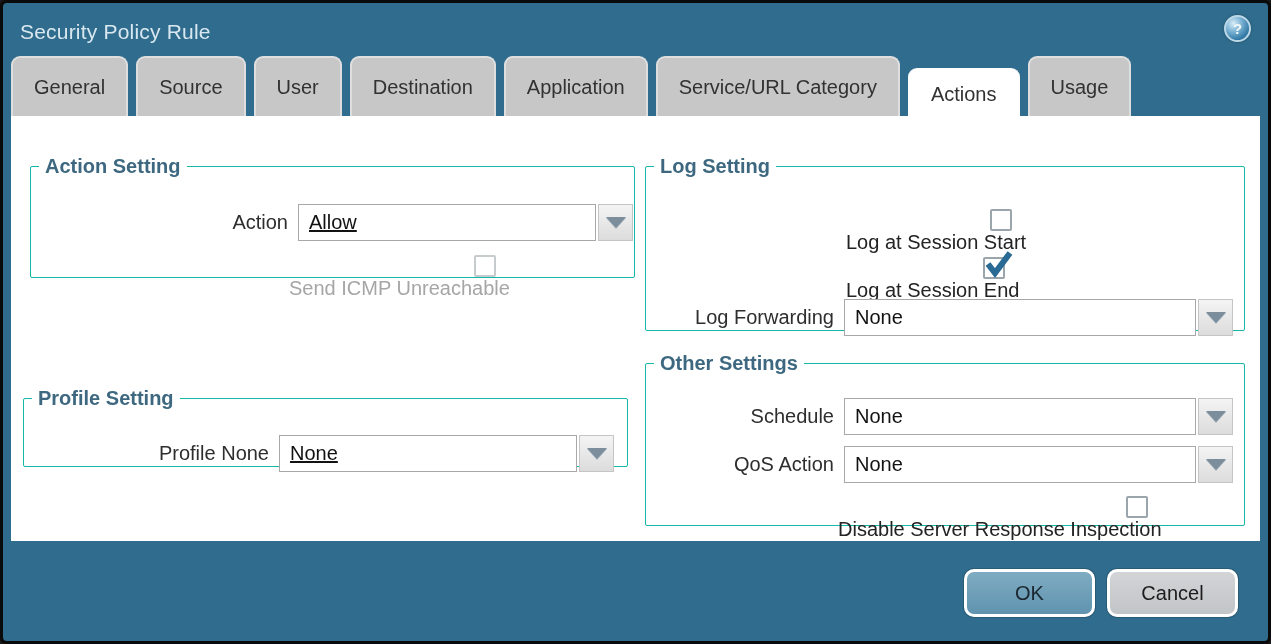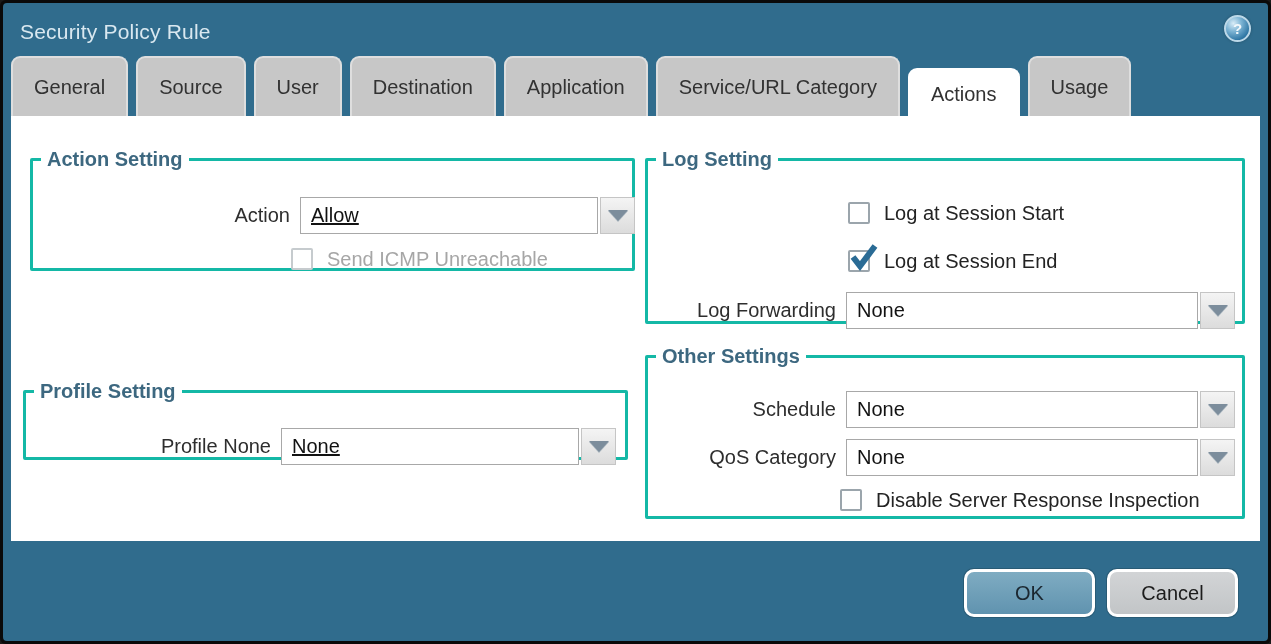--- a/index.html
+++ b/index.html
@@ -62,23 +62,24 @@
   
   .content {
     position: absolute; left: 8px; top: 113px;
     width: 1249px; height: 425px;
     background: #FFFFFF;
     z-index: 2;
   }
 
   fieldset {
     position: absolute;
-    border: 3px solid #14b8a6;
+    border: 1px solid #14b8a6;
     border-radius: 2px;
     background: transparent;
+    margin-top: 7px;
   }
   legend {
     margin-left: 8px; padding: 0 6px;
     font-size: 20px; font-weight: bold; color: #3D6880;
   }
   #fs-action   { left: 19px;  top: 32px;  width: 605px; height: 123px; }
   #fs-profile  { left: 12px;  top: 264px; width: 605px; height: 80px;  }
   #fs-log      { left: 634px; top: 32px;  width: 600px; height: 176px; }
   #fs-other    { left: 634px; top: 229px; width: 600px; height: 174px; }
 
@@ -108,21 +109,21 @@
     cursor: pointer;
   }
   .arrow-down {
     width: 0; height: 0;
     border-left: 10px solid transparent;
     border-right: 10px solid transparent;
     border-top: 11px solid #7C8D9C;
     filter: drop-shadow(0 1px 0 #aab6bf);
   }
 
-  .cb-row { display: flex; align-items: flex-start; font-size: 20px; color: #232323; }
+  .cb-row { display: flex; align-items: flex-end; font-size: 20px; color: #232323; flex-direction: column; }
   .checkbox {
     width: 22px; height: 22px; flex: 0 0 22px;
     background: #fff;
     border: 2px solid #9BA5AC; border-radius: 2px;
     position: relative; margin-right: 14px;
     cursor: pointer;
   }
   .checkbox .check-icon { display: none; position: absolute; left: -2px; top: -10px; }
   .checkbox.checked .check-icon { display: block; }
   .cb-row.disabled { color: #A6A6A6; }
@@ -247,21 +248,21 @@
         <div class="row" style="left:0; top:23px;">
           <div class="f-label lbl-right">Schedule</div>
           <div class="combo">
             <div class="combo-input w-right">None</div>
             <div class="combo-btn">
               <span class="arrow-down"></span>
             </div>
           </div>
         </div>
         <div class="row" style="left:0; top:71px;">
-          <div class="f-label lbl-right">QoS Category</div>
+          <div class="f-label lbl-right">QoS Action</div>
           <div class="combo">
             <div class="combo-input w-right">None</div>
             <div class="combo-btn">
               <span class="arrow-down"></span>
             </div>
           </div>
         </div>
         <div class="row cb-row" style="left:192px; top:121px;">
           <div class="checkbox">
             

